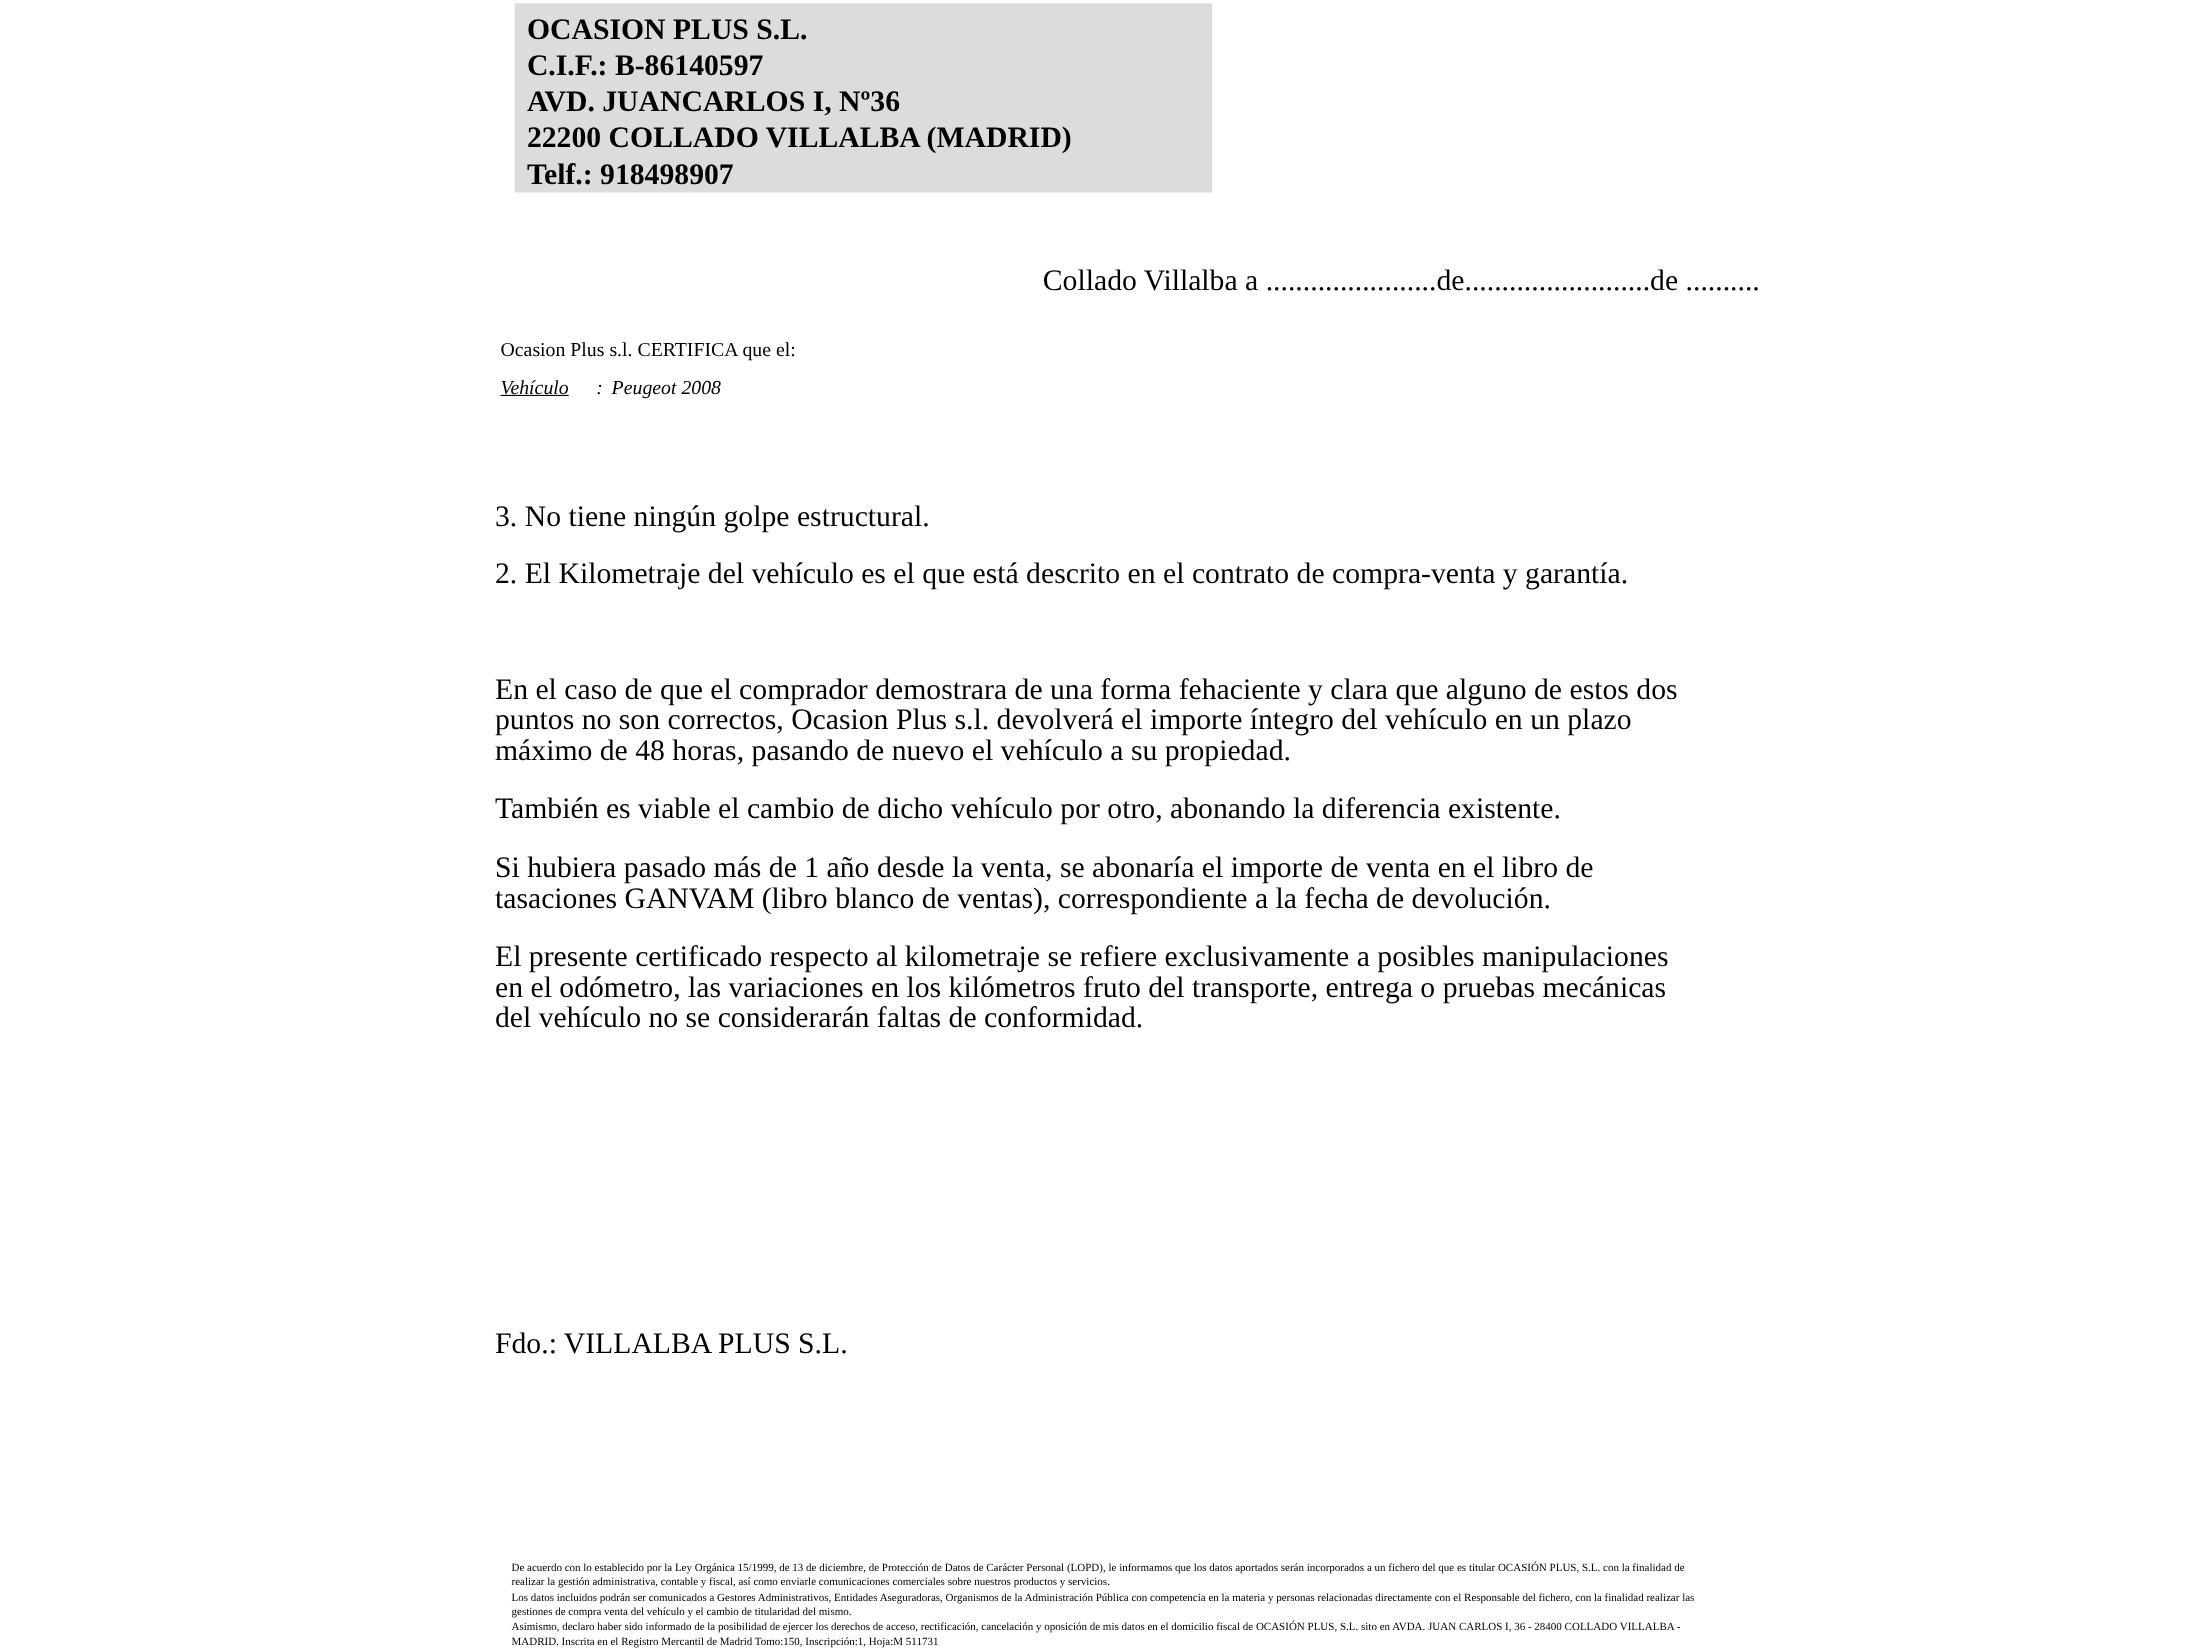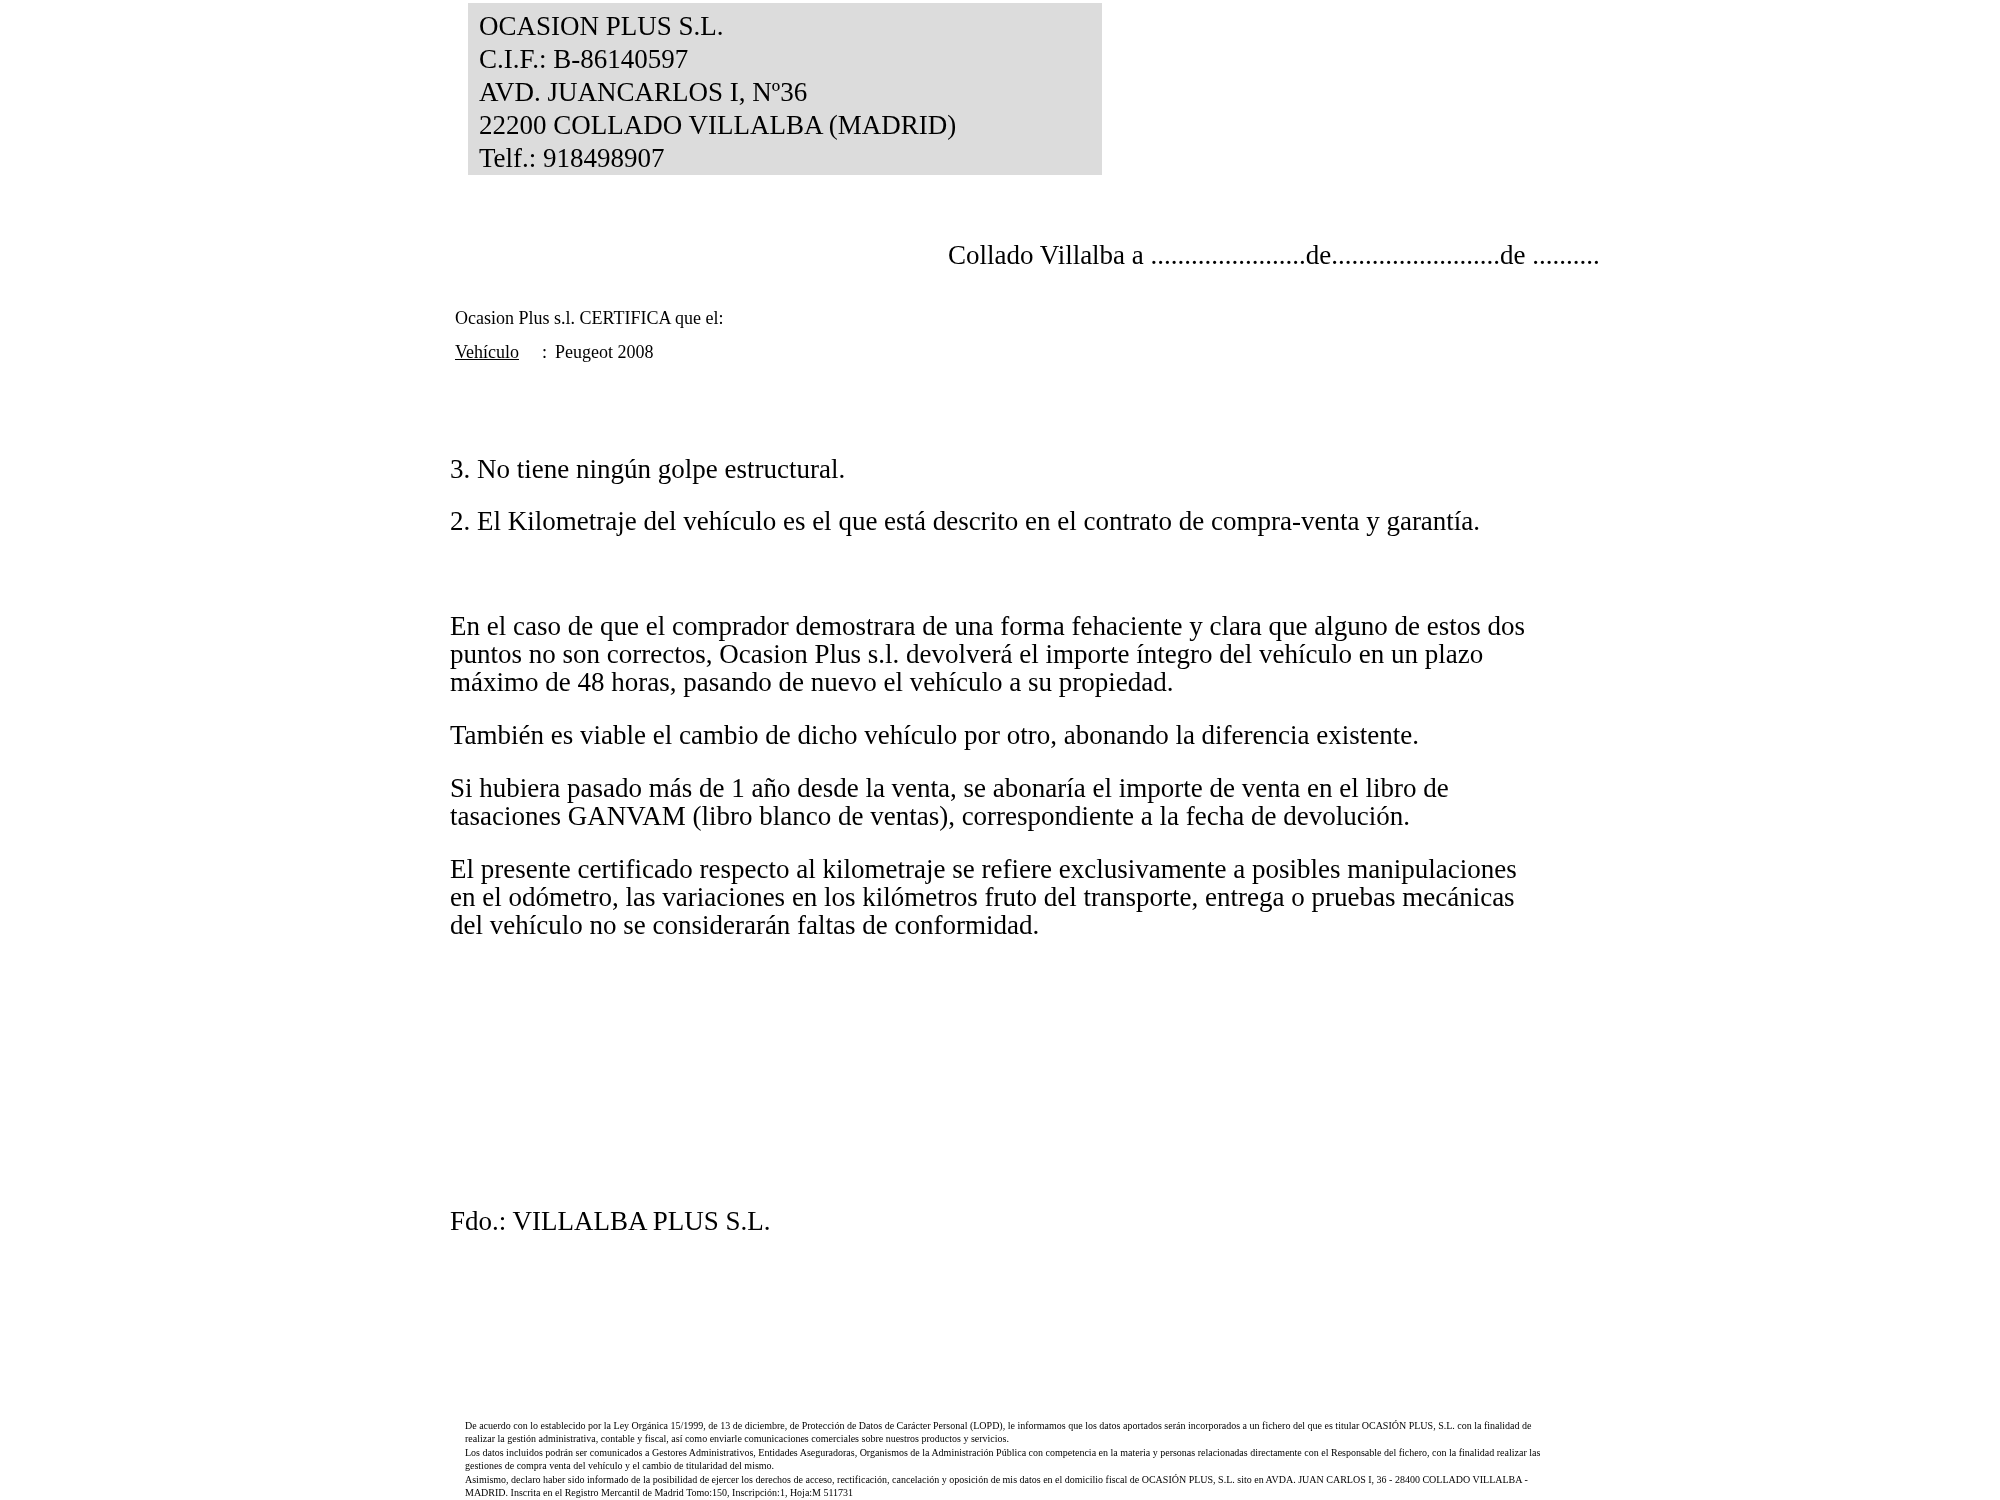--- a/index.html
+++ b/index.html
@@ -23,40 +23,40 @@
     background: #ffffff;
   }
   .letterhead {
     position: absolute;
     left: 468px;
     top: 3px;
     width: 634px;
     height: 172px;
     box-sizing: border-box;
     padding: 7px 0 0 11px;
-    font-weight: normal;
+    font-weight: bold;
     font-size: 27px;
     line-height: 33px;
     white-space: nowrap;
   }
   .date-line {
     position: absolute;
     left: 948px;
     top: 240px;
     font-size: 27px;
     white-space: nowrap;
   }
   .certifica {
     position: absolute;
     left: 455px;
     top: 301px;
     font-size: 18px;
     line-height: 34px;
   }
-  .field-row { white-space: nowrap; }
+  .field-row { white-space: nowrap; font-style: italic; }
   .field-label {
     display: inline-block;
     width: 87px;
   }
   .field-label .underlined { text-decoration: underline; }
   .field-value { margin-left: 8px; }
   .numbered-items {
     position: absolute;
     left: 450px;
     top: 455px;

